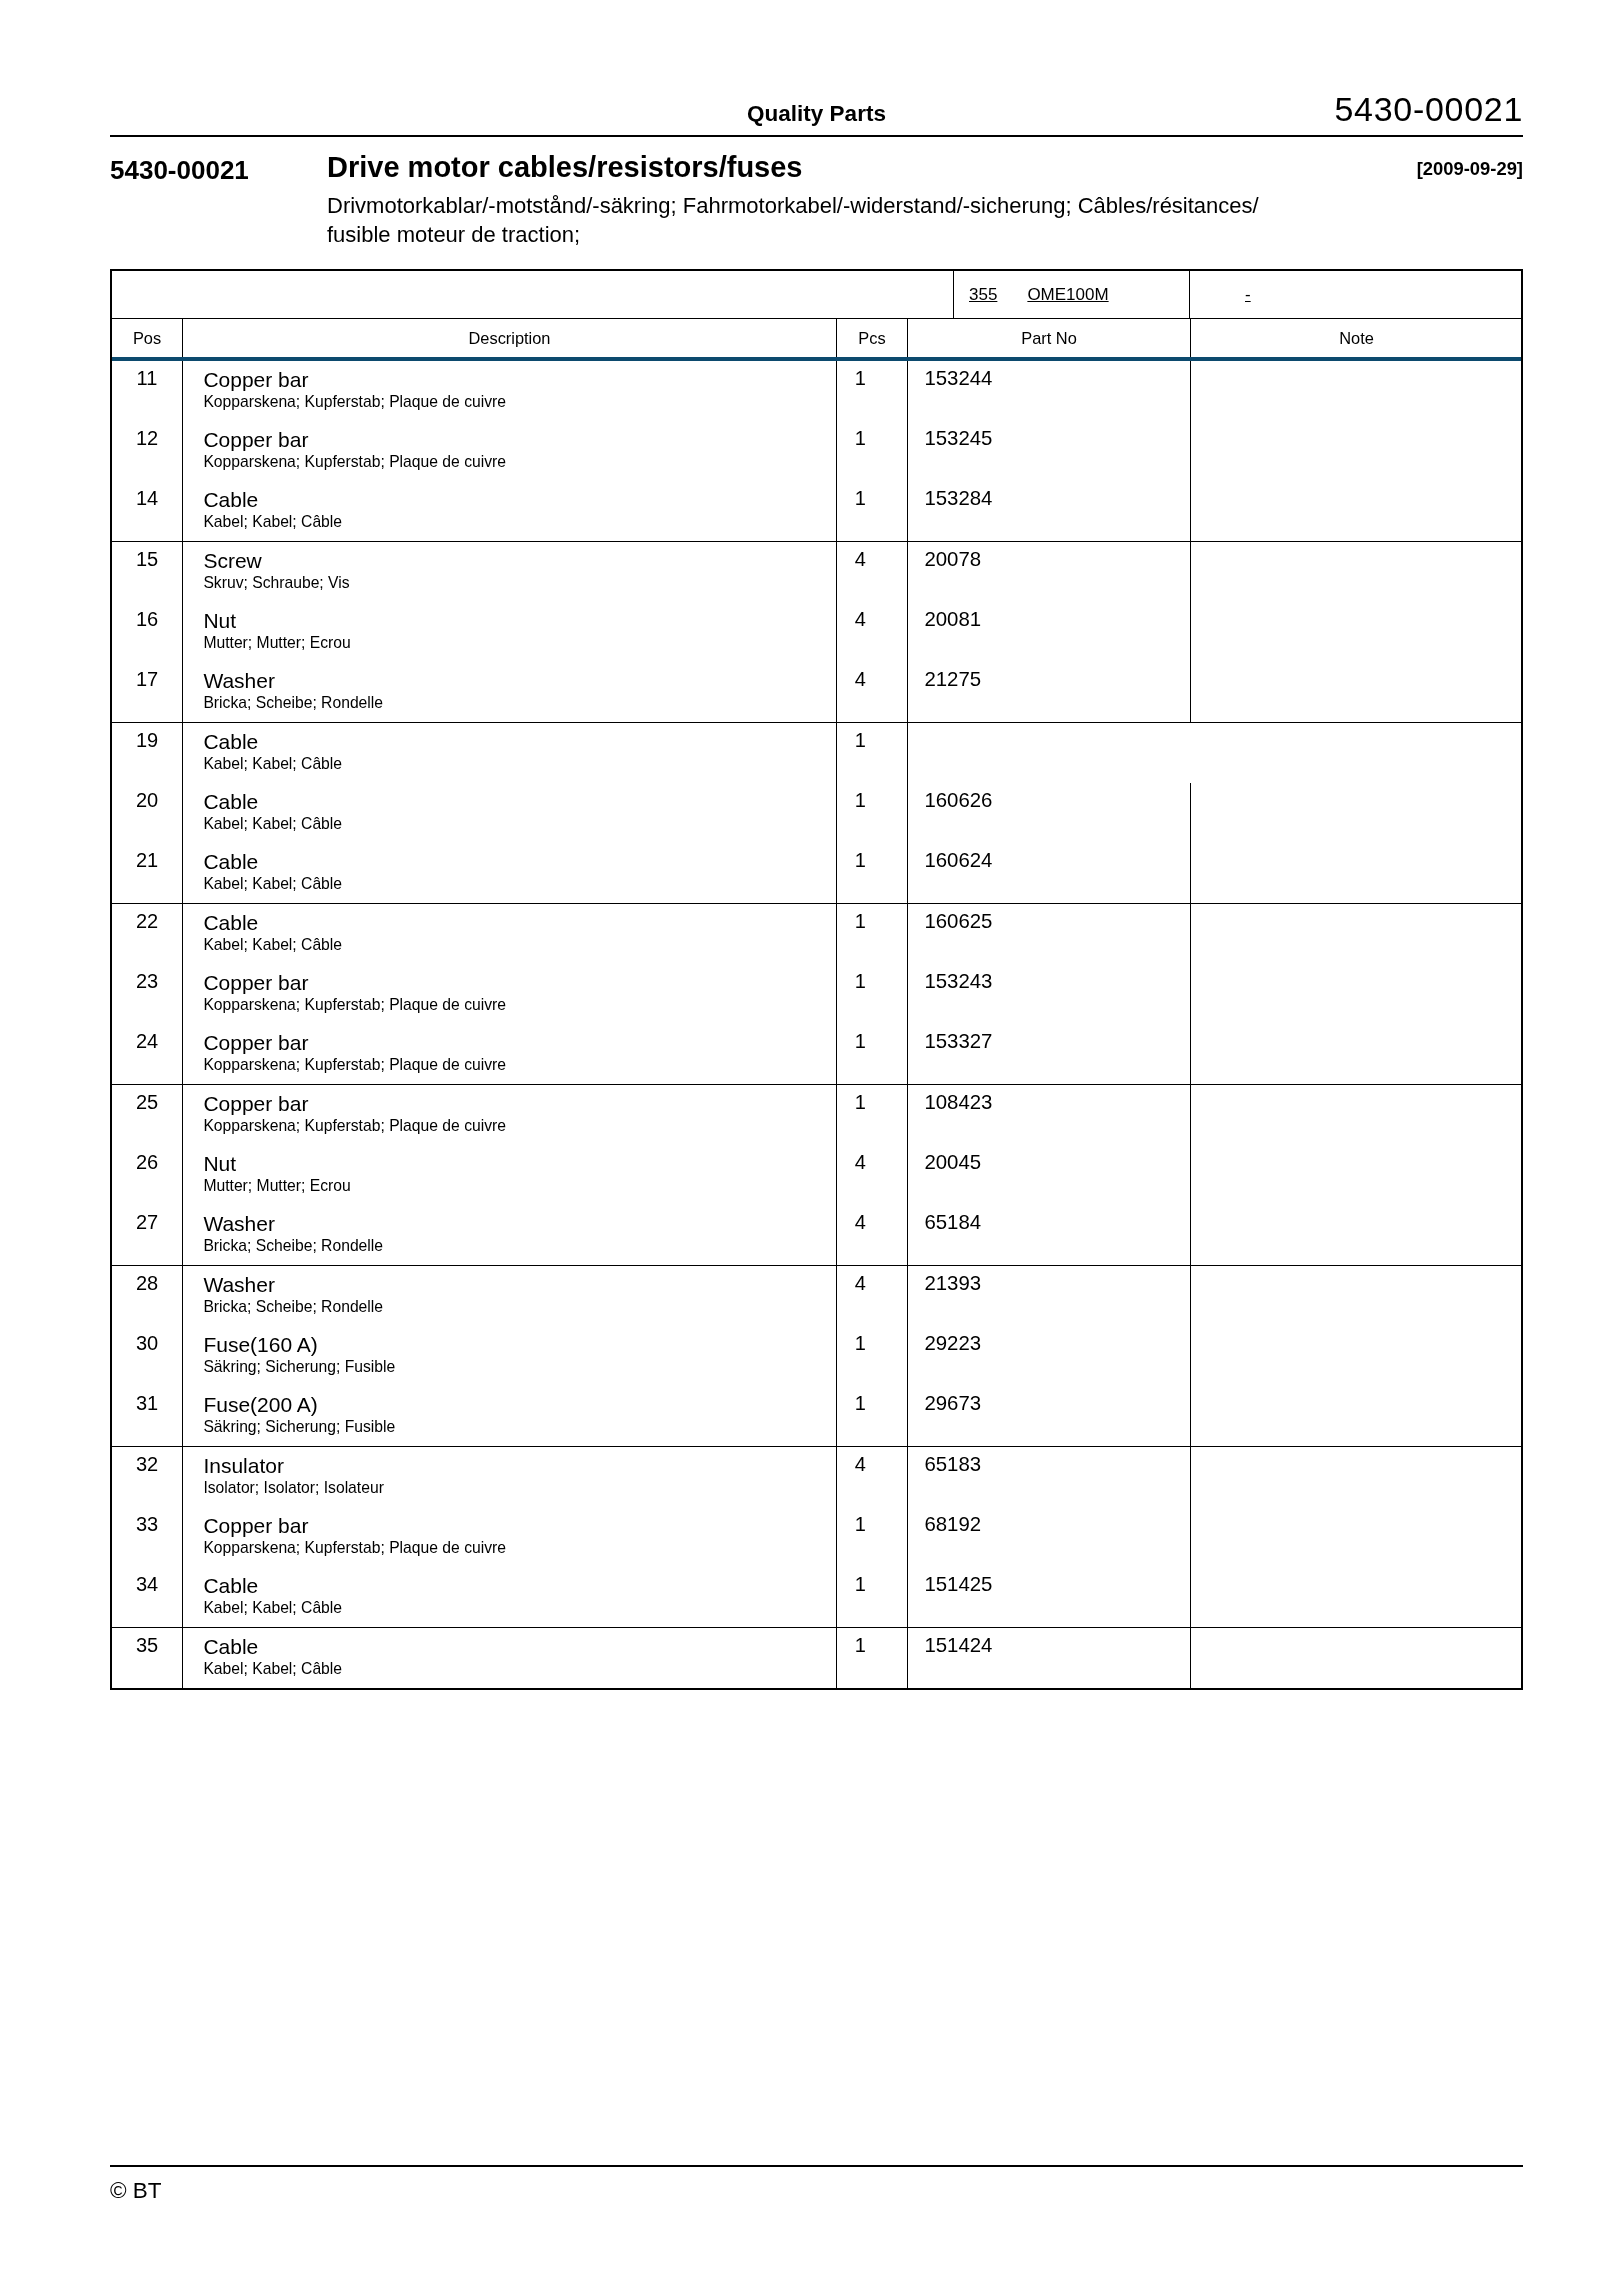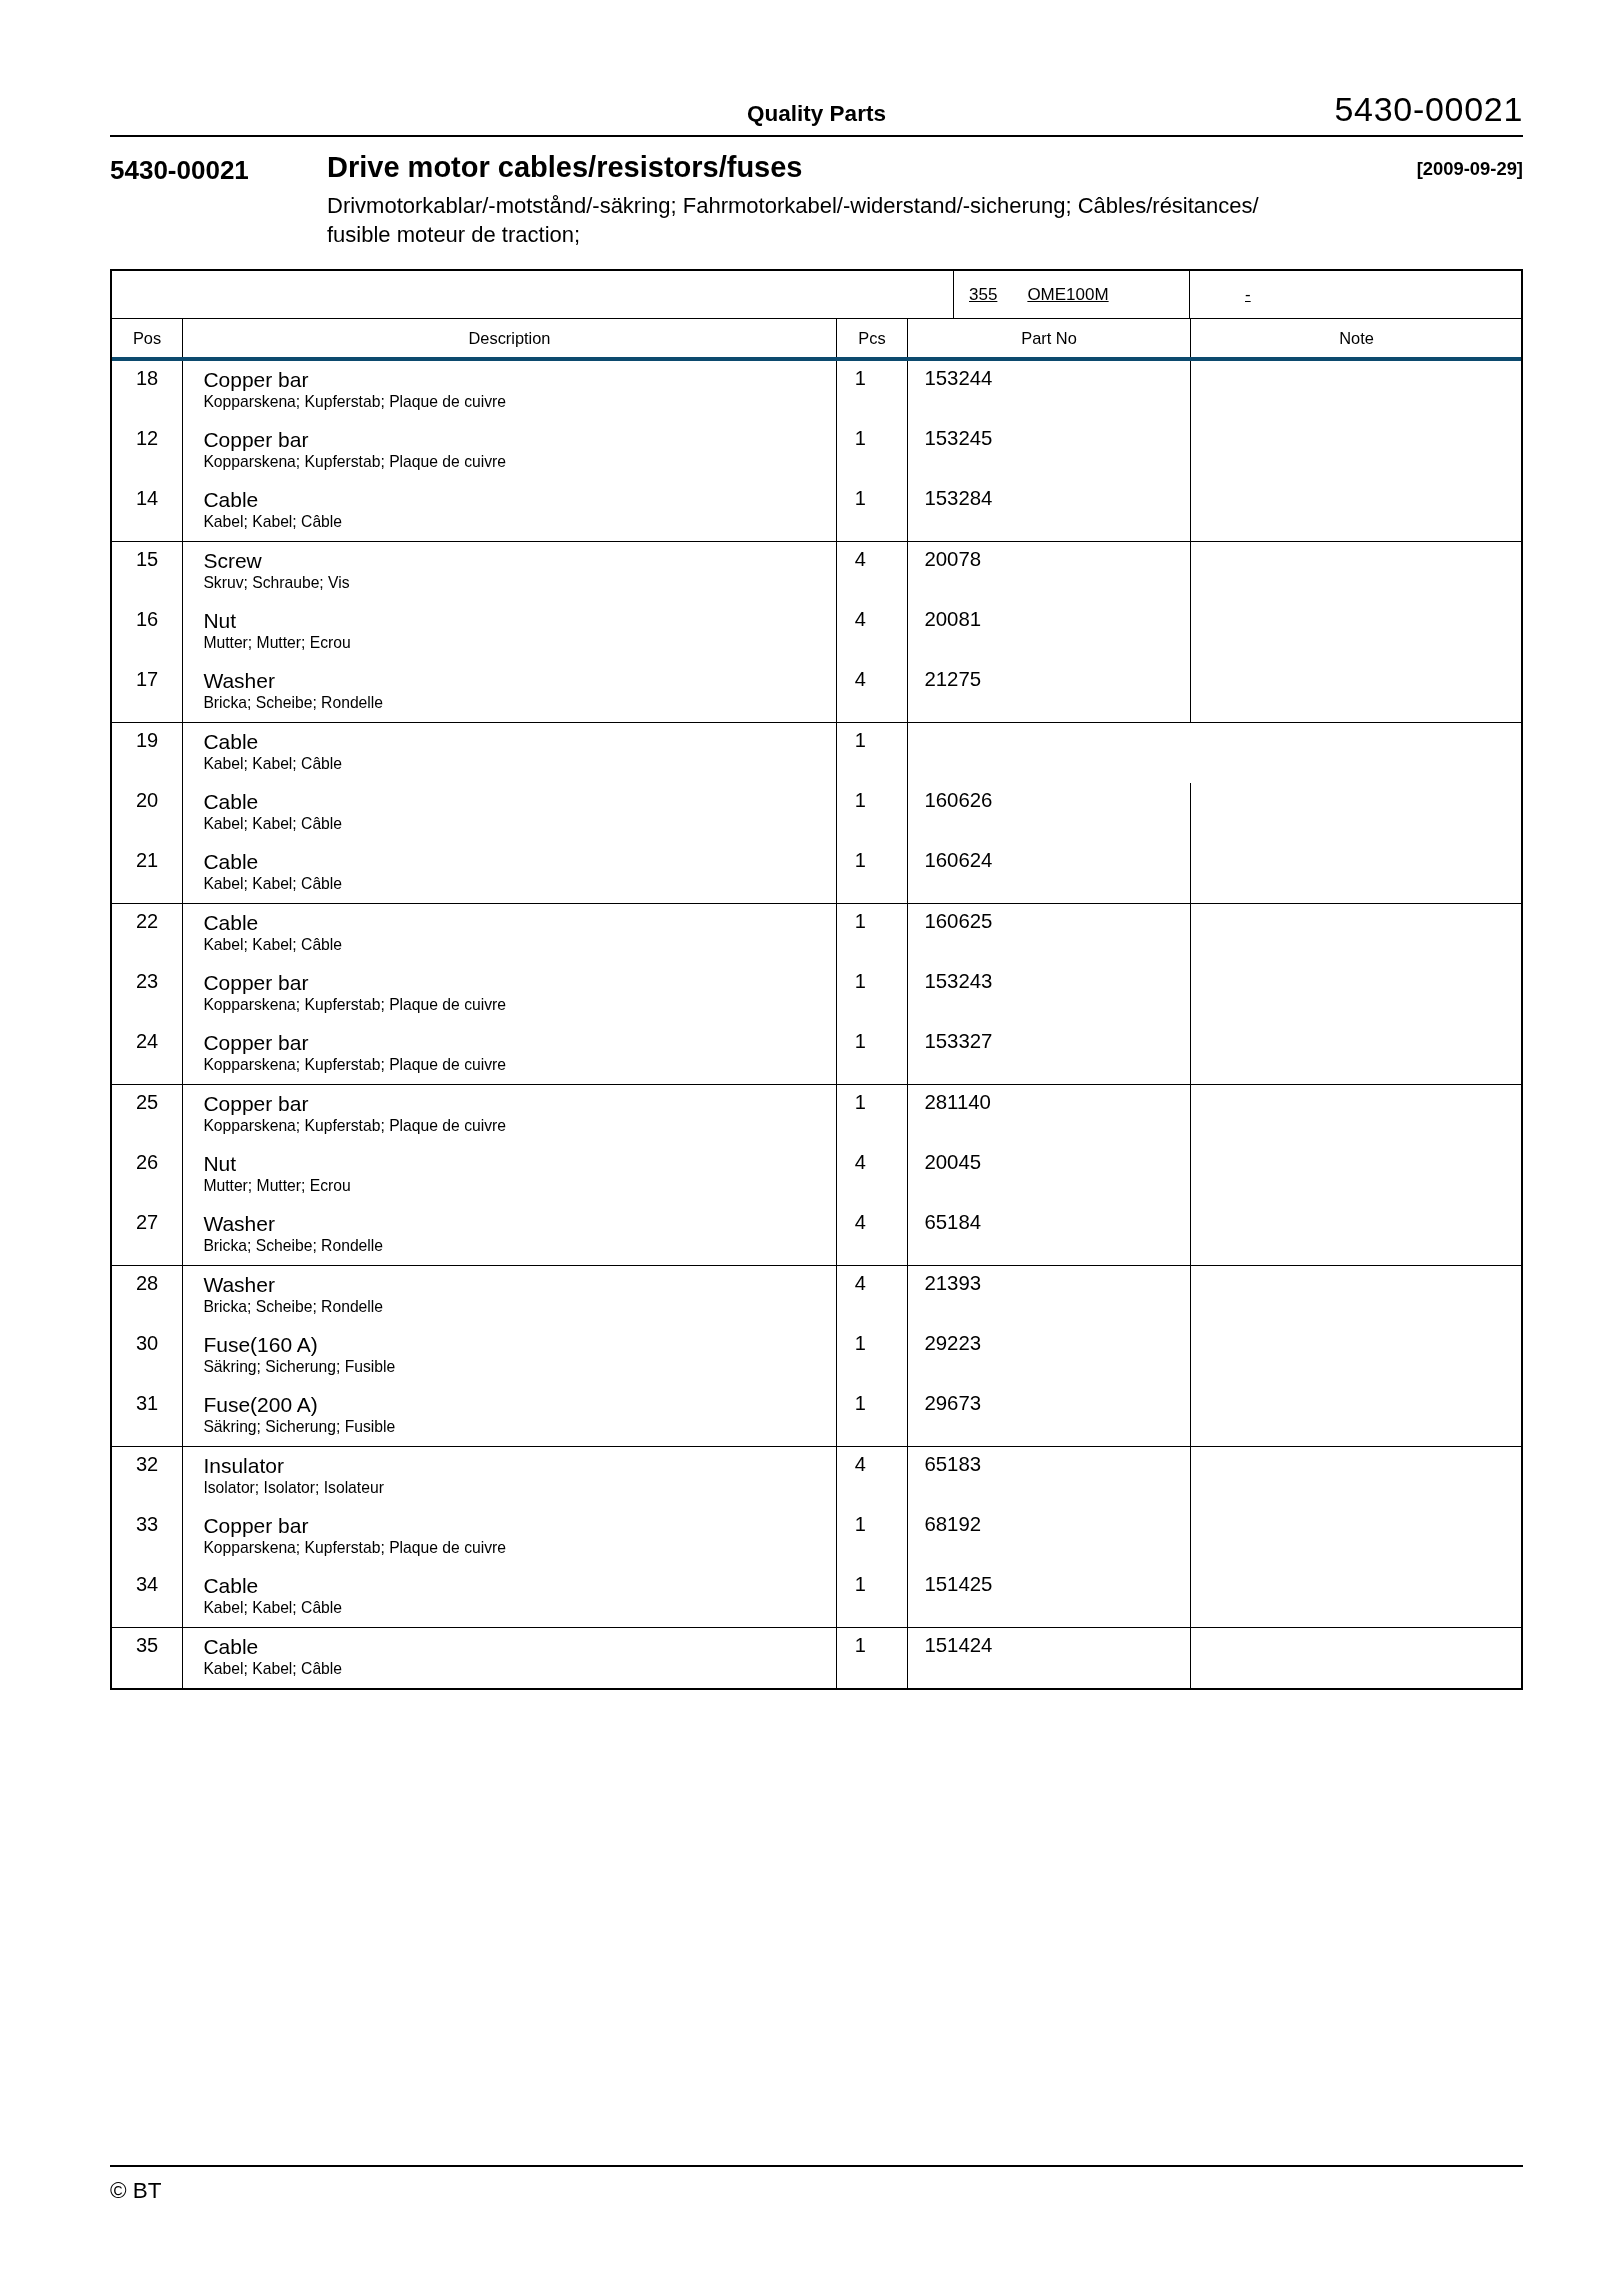--- a/index.html
+++ b/index.html
@@ -111,21 +111,21 @@
       <div>Pos</div>
       <div>Description</div>
       <div>Pcs</div>
       <div>Part No</div>
       <div>Note</div>
     </div>
 
     <div id="table-body">
         <div class="group">
   <div class="row">
-    <div class="c-pos">18</div>
+    <div class="c-pos">11</div>
     <div class="c-desc">
       <div class="d-main">Copper bar</div>
       <div class="d-sub">Kopparskena; Kupferstab; Plaque de cuivre</div>
     </div>
     <div class="c-pcs">1</div>
     <div class="c-part">153244</div>
     <div class="c-note"></div>
   </div>
 
   <div class="row">
@@ -252,21 +252,21 @@
   </div>
 </div>
         <div class="group">
   <div class="row">
     <div class="c-pos">25</div>
     <div class="c-desc">
       <div class="d-main">Copper bar</div>
       <div class="d-sub">Kopparskena; Kupferstab; Plaque de cuivre</div>
     </div>
     <div class="c-pcs">1</div>
-    <div class="c-part">281140</div>
+    <div class="c-part">108423</div>
     <div class="c-note"></div>
   </div>
 
   <div class="row">
     <div class="c-pos">26</div>
     <div class="c-desc">
       <div class="d-main">Nut</div>
       <div class="d-sub">Mutter; Mutter; Ecrou</div>
     </div>
     <div class="c-pcs">4</div>

